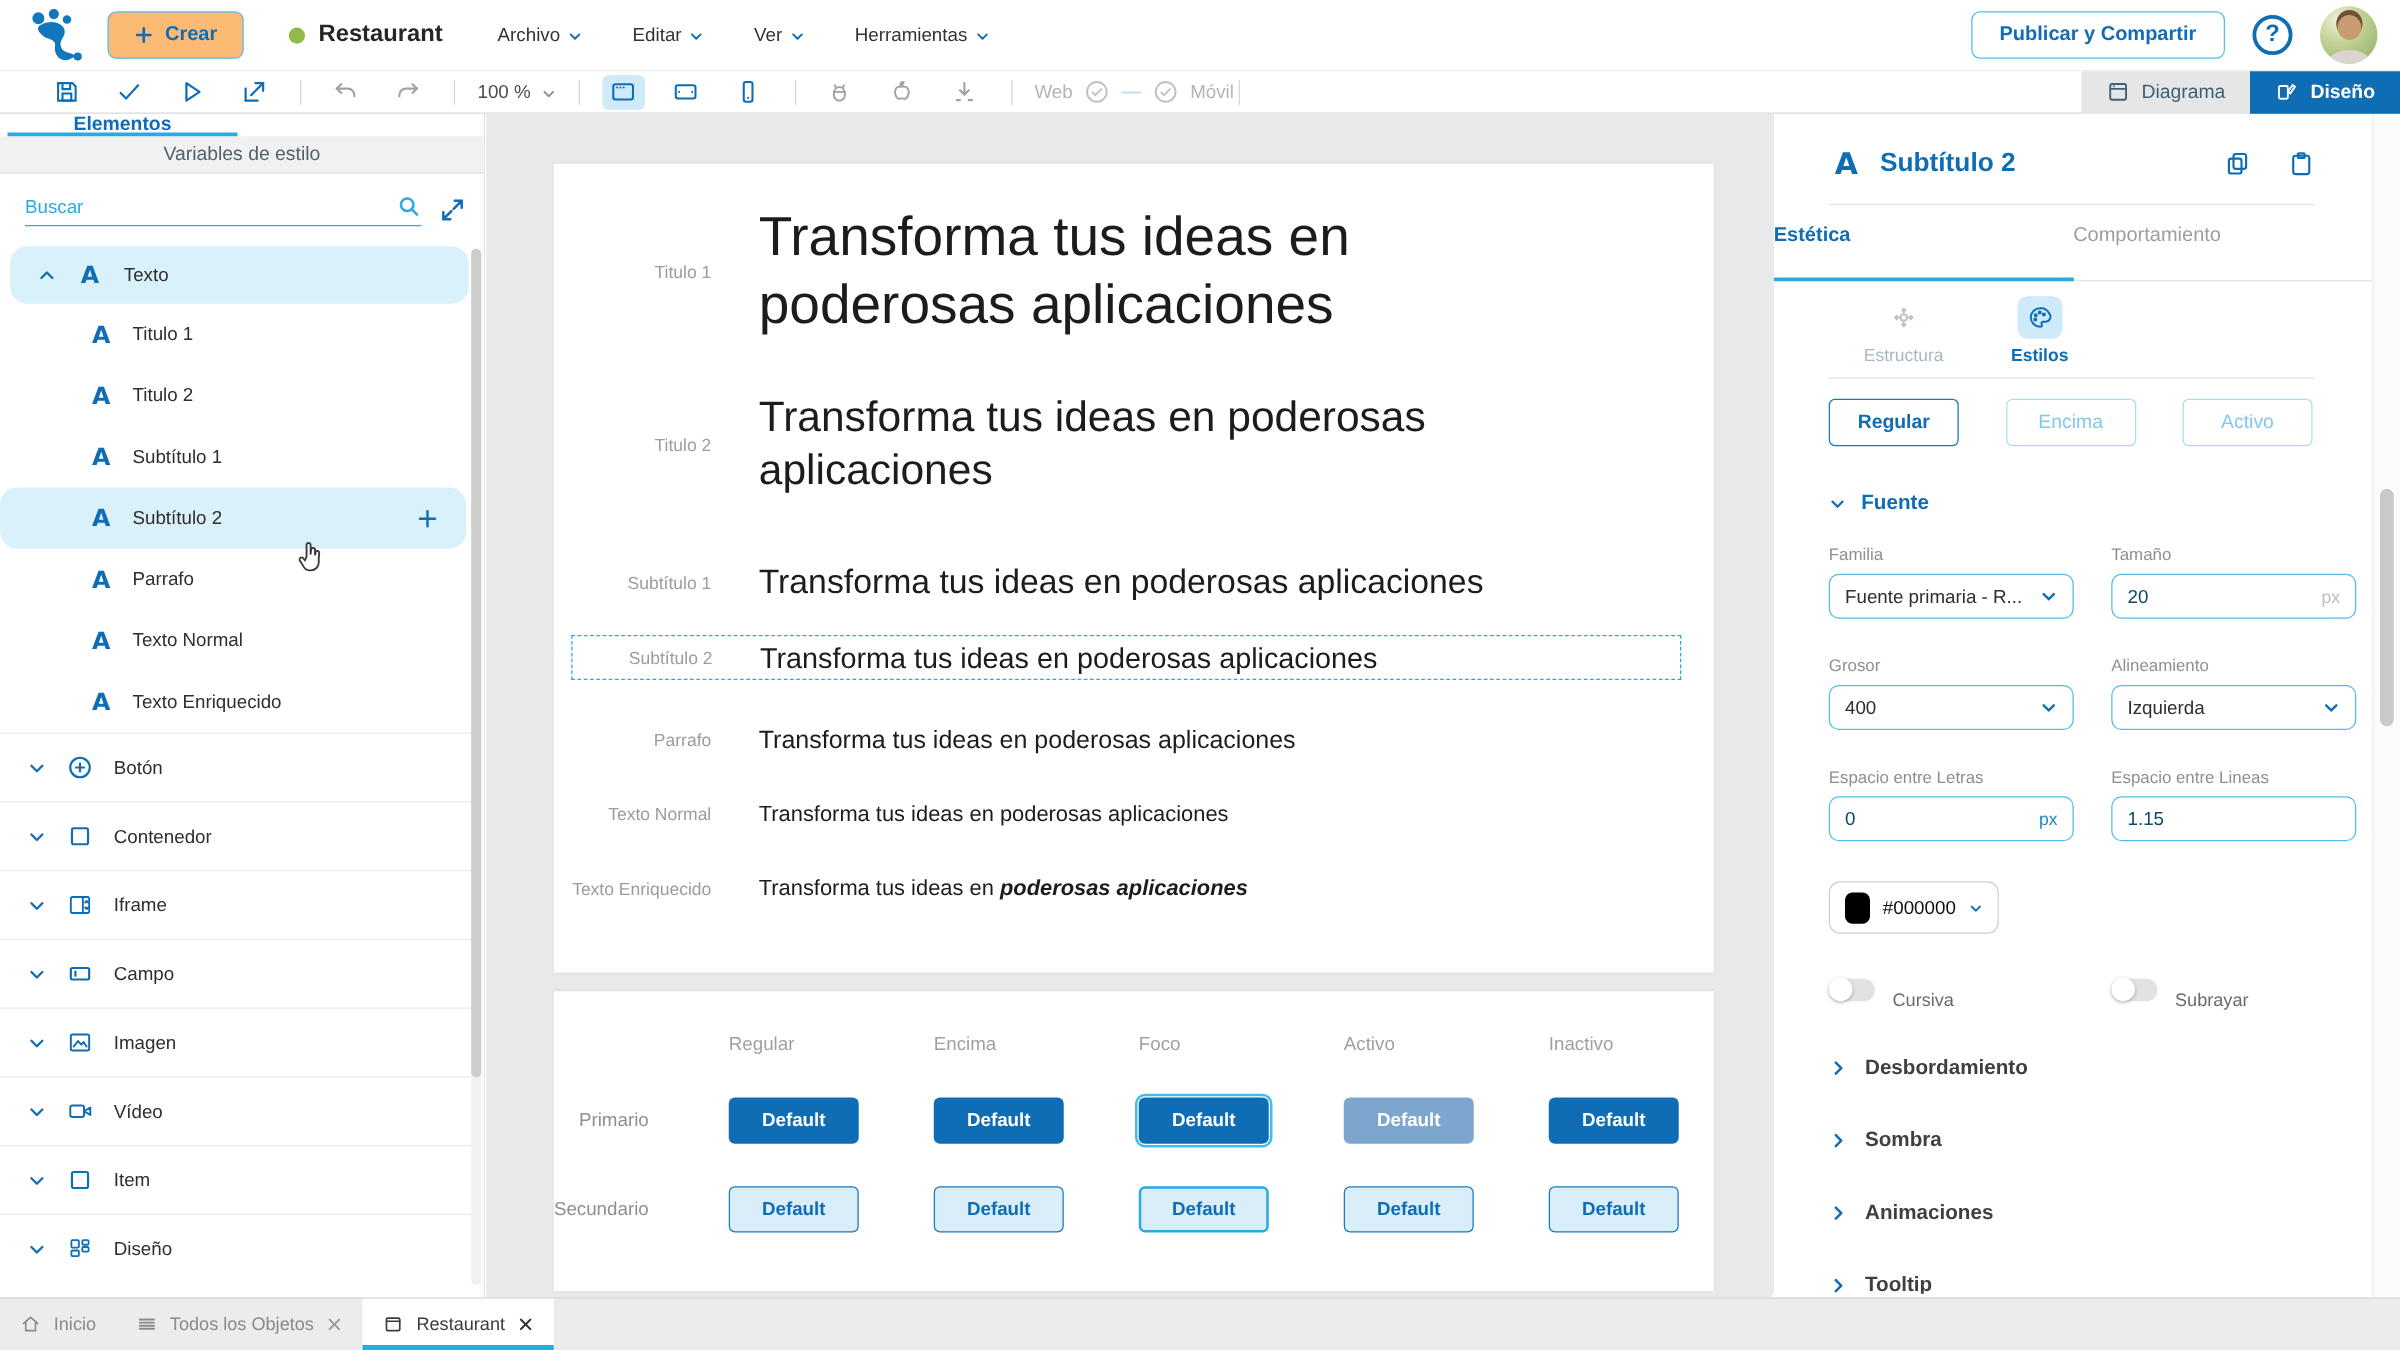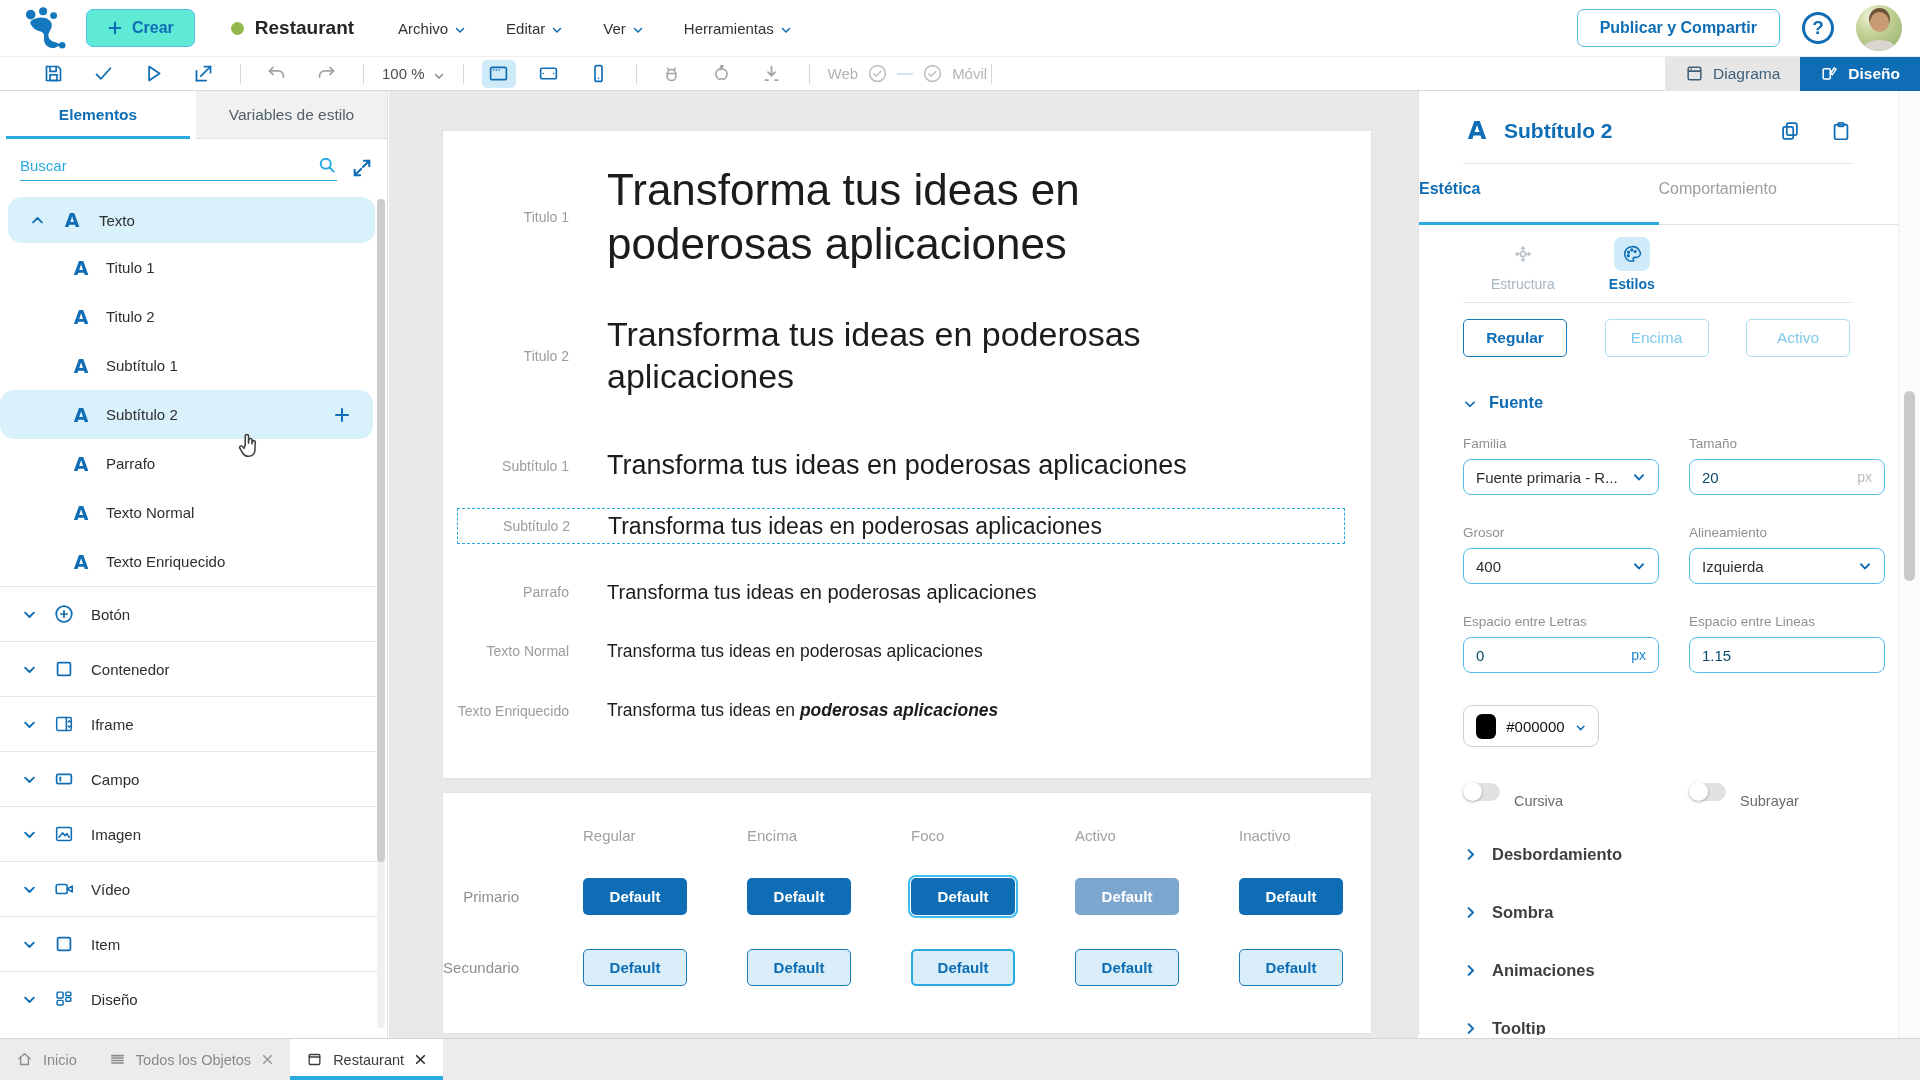--- a/index.html
+++ b/index.html
@@ -5,21 +5,21 @@
   * { margin:0; padding:0; box-sizing:border-box; }
   html,body { width:1920px; height:1080px; overflow:hidden; font-family:"Liberation Sans", sans-serif; }
   .app { position:relative; width:1920px; height:1080px; background:#fff; }
 
   
   .topbar { position:absolute; left:0; top:0; width:100%; height:57px; background:#fff;
     display:flex; align-items:center; padding:0 18px 0 22px; border-bottom:1px solid #ededed; z-index:5; }
   .logo { width:46px; height:42px; color:#1377bd; }
   .logo svg { width:100%; height:100%; }
   .btn-crear { margin-left:18px; display:flex; align-items:center; gap:9px; height:38px; padding:0 20px;
-    border:1.5px solid #53bdec; border-radius:7px; background:#5eead4; color:var(--blue); font-size:16px; font-weight:bold; cursor:pointer; }
+    border:1.5px solid #53bdec; border-radius:7px; background:#fdba74; color:var(--blue); font-size:16px; font-weight:bold; cursor:pointer; }
   .btn-crear .ic { width:16px; height:16px; }
   .proj { display:flex; align-items:center; gap:11px; margin-left:36px; }
   .dot { width:13px; height:13px; border-radius:50%; background:#93b94c; }
   .proj-name { font-size:19px; font-weight:bold; color:#262626; }
   .menus { display:flex; gap:40px; margin-left:44px; }
   .menu { display:flex; align-items:center; gap:6px; font-size:15px; color:#333; cursor:pointer; }
   .menu .ic { width:12px; height:12px; color:var(--blue); }
   .topbar-right { margin-left:auto; display:flex; align-items:center; gap:22px; }
   .btn-publish { height:38px; padding:0 22px; border:1.5px solid #53bdec; border-radius:7px; background:#fff;
     color:var(--blue); font-size:16px; font-weight:bold; cursor:pointer; }
@@ -44,21 +44,21 @@
   .webmob .cc { width:21px; height:21px; color:#c2c2c2; }
   .webmob .link { width:16px; height:2px; background:#cfe4ef; }
   .mode-tabs { margin-left:auto; display:flex; height:34px; }
   .mode-tab { display:flex; align-items:center; gap:9px; padding:0 20px; font-size:15.5px; cursor:pointer; }
   .mode-tab .ic { width:19px; height:19px; }
   .mode-tab.inactive { background:#e6e6e6; color:#3f6079; }
   .mode-tab.active { background:var(--blue); color:#fff; font-weight:bold; }
 
   
   .sidebar { position:absolute; left:0; top:91px; width:388px; bottom:42px; background:#fff; border-right:1px solid #e3e3e3; overflow:hidden; }
-  .stabs { display:flex; height:48px; }
+  .stabs { display:flex; height:48px;flex-direction:column; }
   .stab { display:flex; align-items:center; justify-content:center; font-size:15.5px; cursor:pointer; }
   .stab.active { width:196px; color:var(--blue); font-weight:bold; position:relative; background:#fff; }
   .stab.active::after { content:''; position:absolute; left:6px; right:6px; bottom:0; height:3px; background:var(--cyan); }
   .stab.rest { flex:1; background:#f1f1f1; color:#52616b; border-bottom:1px solid #e2e2e2; }
   .search-row { display:flex; align-items:center; padding:16px 14px 10px 20px; gap:14px; }
   .search-box { display:flex; align-items:center; flex:1; border-bottom:1.5px solid var(--cyan); padding-bottom:5px; }
   .search-box input { border:none; outline:none; flex:1; font-size:15px; color:#333; font-family:inherit; }
   .search-box input::placeholder { color:var(--cyan); }
   .search-box .ic { width:20px; height:20px; color:var(--cyan); }
   .expand-ic { width:22px; height:22px; color:var(--blue); cursor:pointer; }

